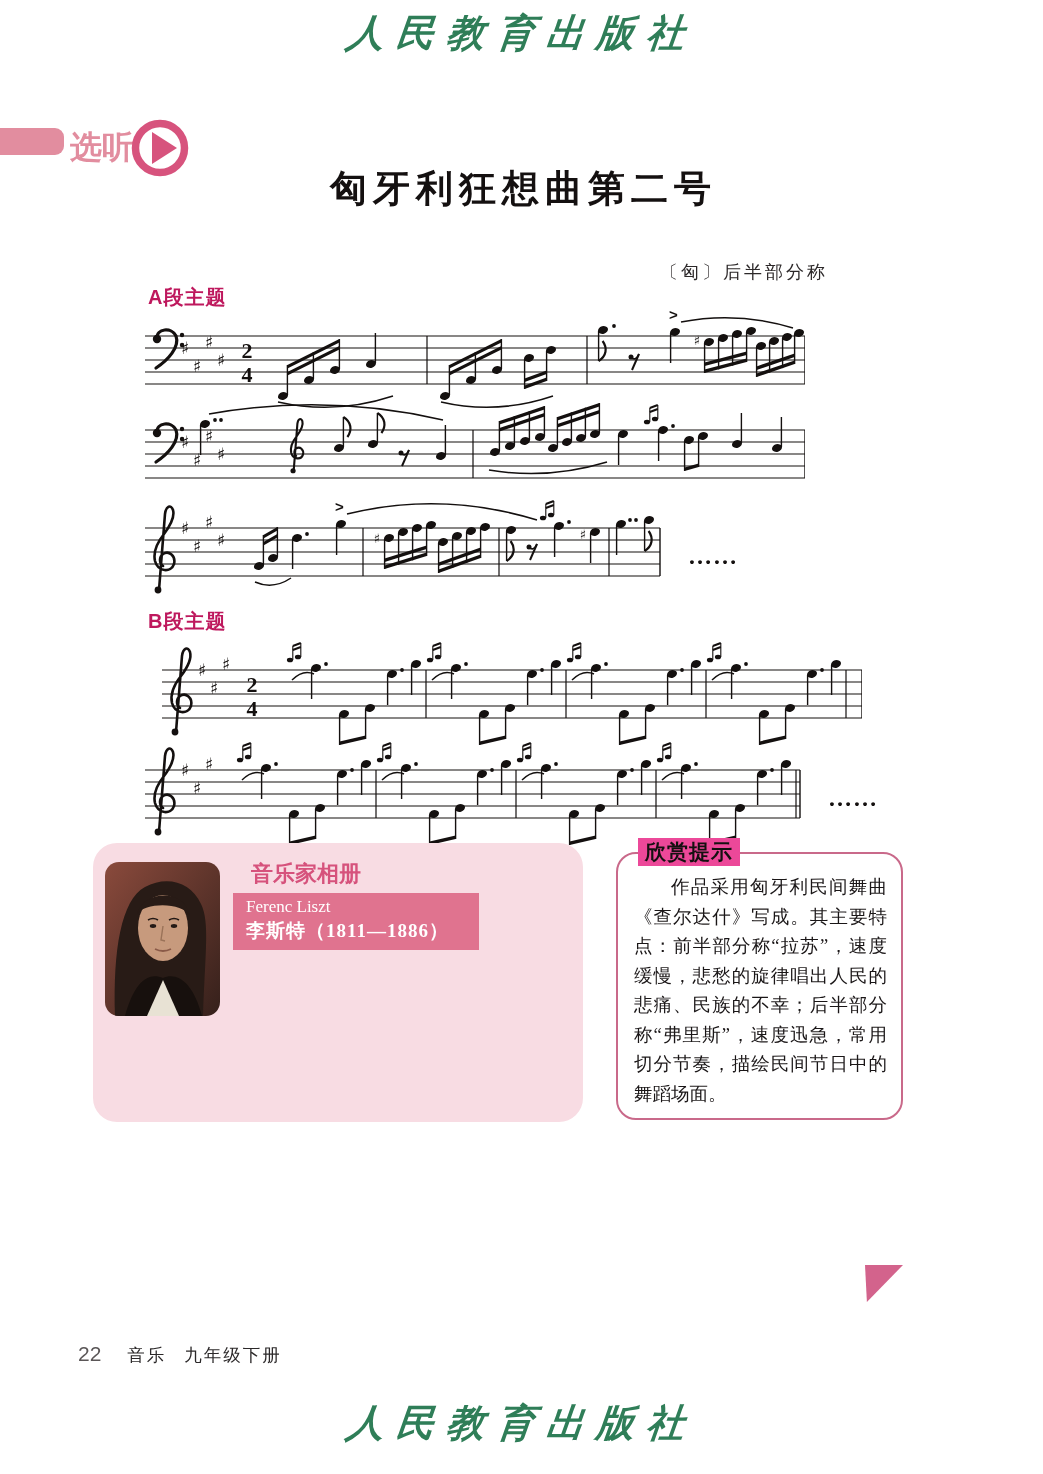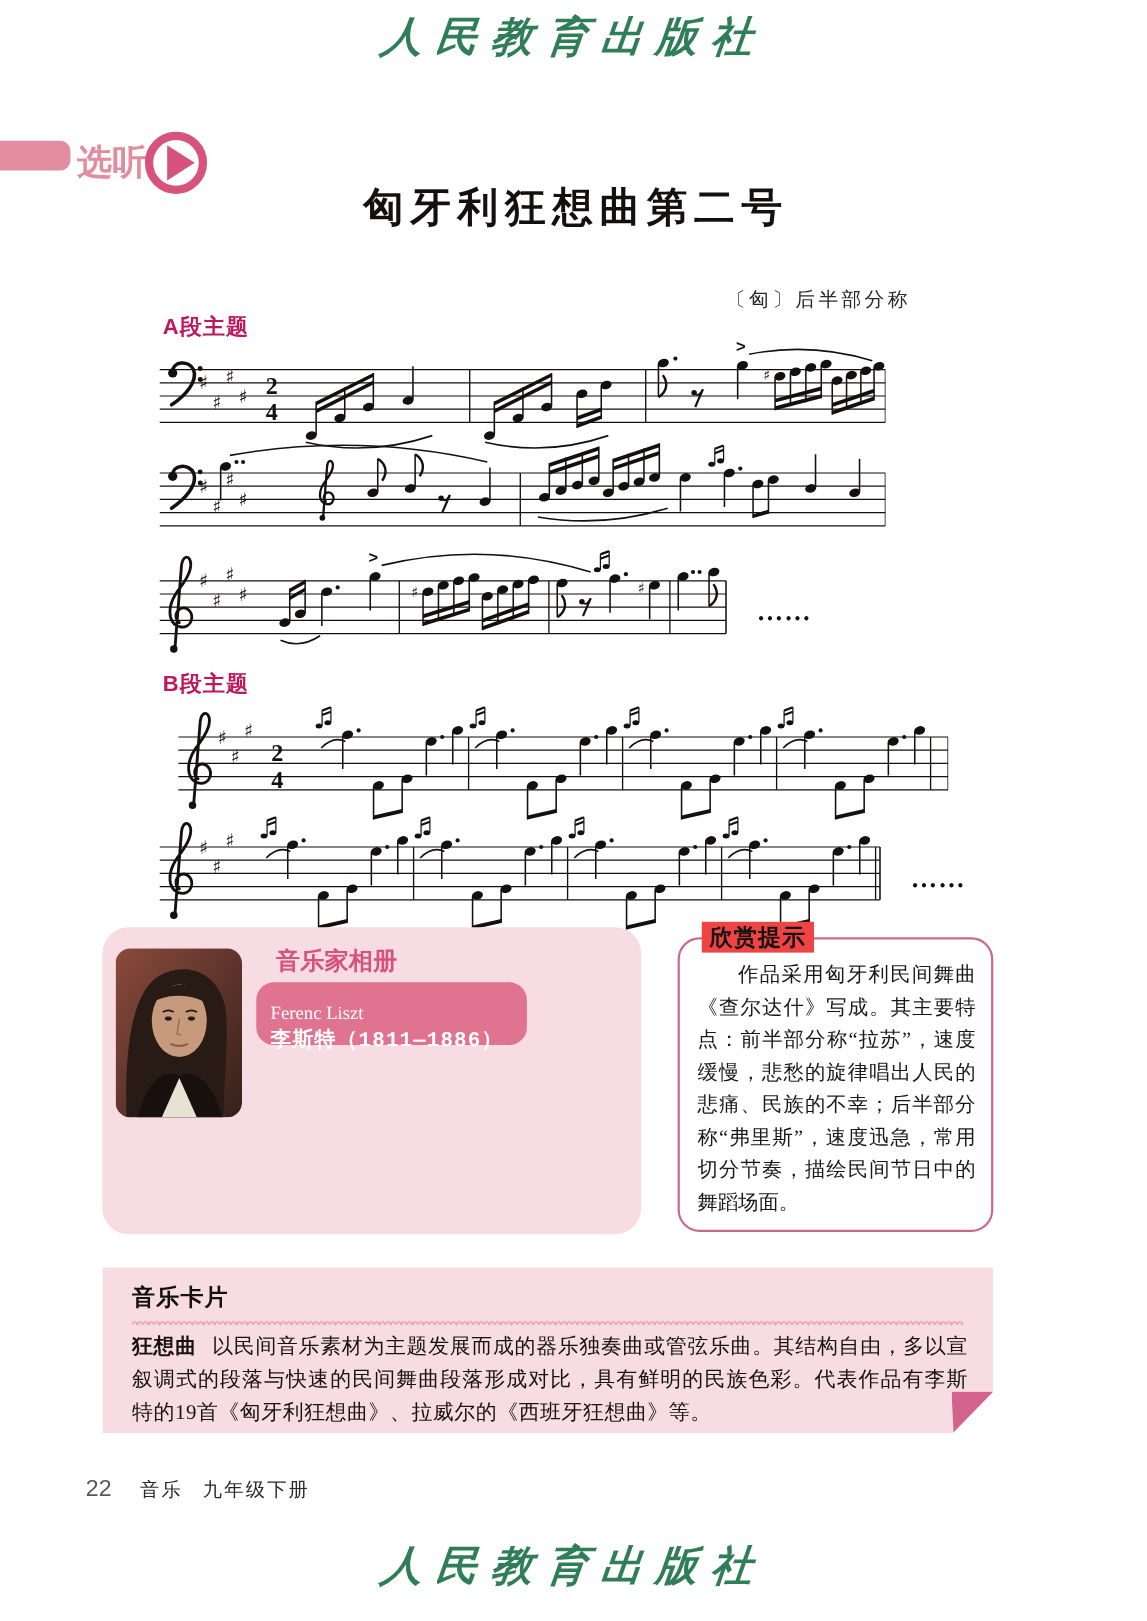--- a/index.html
+++ b/index.html
@@ -36,30 +36,30 @@
   .staff-slot{position:absolute;}
   .staff-slot svg{display:block;}
 
   .musician-card{position:absolute;left:93px;top:843px;width:490px;height:279px;
     background:var(--pink-light);border-radius:24px;}
   .photo{position:absolute;left:12px;top:19px;width:115px;height:154px;border-radius:14px;
     overflow:hidden;}
   .mc-title{position:absolute;left:158px;top:16px;font-size:22px;font-weight:bold;
     color:var(--accent-title);font-family:"Liberation Sans","DejaVu Sans",sans-serif;}
   .banner{position:absolute;left:140px;top:50px;width:246px;height:57px;background:var(--pink-banner);
-    border-radius:16px;padding:18px 13px;color:#fff;}
+    border-radius:0;padding:4px 13px;color:#fff;}
   .banner .en{font-size:17px;font-family:"Liberation Serif","DejaVu Serif",serif;}
   .banner .zh{font-size:19px;font-weight:bold;margin-top:1px;
-    font-family:Liberation Mono, monospace;letter-spacing:1px;}
+    font-family:Liberation Serif, serif;letter-spacing:1px;}
   .bio{position:absolute;left:155px;top:120px;width:332px;font-size:19px;line-height:28.5px;
     color:#161213;text-indent:2em;text-align:justify;letter-spacing:1px;}
 
   .tips-card{position:absolute;left:616px;top:852px;width:287px;height:268px;
     border:2.5px solid var(--rose-border);border-radius:20px;background:#fff;}
-  .tips-title{position:absolute;top:-16px;left:20px;background:#ef4444;padding:0 7px;
+  .tips-title{position:absolute;top:-16px;left:20px;background:#ec4899;padding:0 7px;
     font-size:21px;font-weight:bold;color:#141010;
     font-family:"Liberation Sans","DejaVu Sans",sans-serif;letter-spacing:1px;}
   .tips-body{padding:19px 14px 0 16px;font-size:18.5px;line-height:29.5px;color:#1a1617;
     text-indent:2em;text-align:justify;}
 
   .music-card{position:absolute;left:93px;top:1152px;width:810px;height:151px;
     background:var(--pink-light);
     clip-path:polygon(0 0,100% 0,100% 74.8%,95.5% 100%,0 100%);}
   .fold{position:absolute;left:772px;top:113px;width:38px;height:37px;background:var(--fold);
     clip-path:polygon(0 0,100% 0,5% 100%);}
@@ -570,34 +570,20 @@
       <div class="en">Ferenc Liszt</div>
       <div class="zh">李斯特（1811—1886）</div>
     </div>
   </div>
 
   <div class="tips-card">
     <div class="tips-title">欣赏提示</div>
     <div class="tips-body">作品采用匈牙利民间舞曲《查尔达什》写成。其主要特点：前半部分称“拉苏”，速度缓慢，悲愁的旋律唱出人民的悲痛、民族的不幸；后半部分称“弗里斯”，速度迅急，常用切分节奏，描绘民间节日中的舞蹈场面。</div>
   </div>
 
-  <div class="music-card">
-    <div class="music-title">音乐卡片</div>
-    <svg class="wave" width="756" height="9">
-      <defs>
-        <pattern id="zz" width="10" height="9" patternUnits="userSpaceOnUse">
-          <path d="M0,6 Q2.5,1.5 5,6 Q7.5,1.5 10,6" stroke="#ec9fb5" stroke-width="1.6" fill="none"></path>
-        </pattern>
-      </defs>
-      <rect width="756" height="9" fill="url(#zz)"></rect>
-    </svg>
-    <div class="music-body">
-      <span class="term">狂想曲</span><span>以民间音乐素材为主题发展而成的器乐独奏曲或管弦乐曲。其结构自由，多以宣叙调式的段落与快速的民间舞曲段落形成对比，具有鲜明的民族色彩。代表作品有李斯特的19首《匈牙利狂想曲》、拉威尔的《西班牙狂想曲》等。</span>
-    </div>
-  </div>
   <div class="fold" style="left:865px;top:1265px;position:absolute;"></div>
 
   <div class="footer">
     <span class="pagenum">22</span>
     <span class="book">音乐</span>
     <span class="volume">九年级下册</span>
   </div>
 
   <div class="logo logo-bottom">人民教育出版社</div>
 </div>

